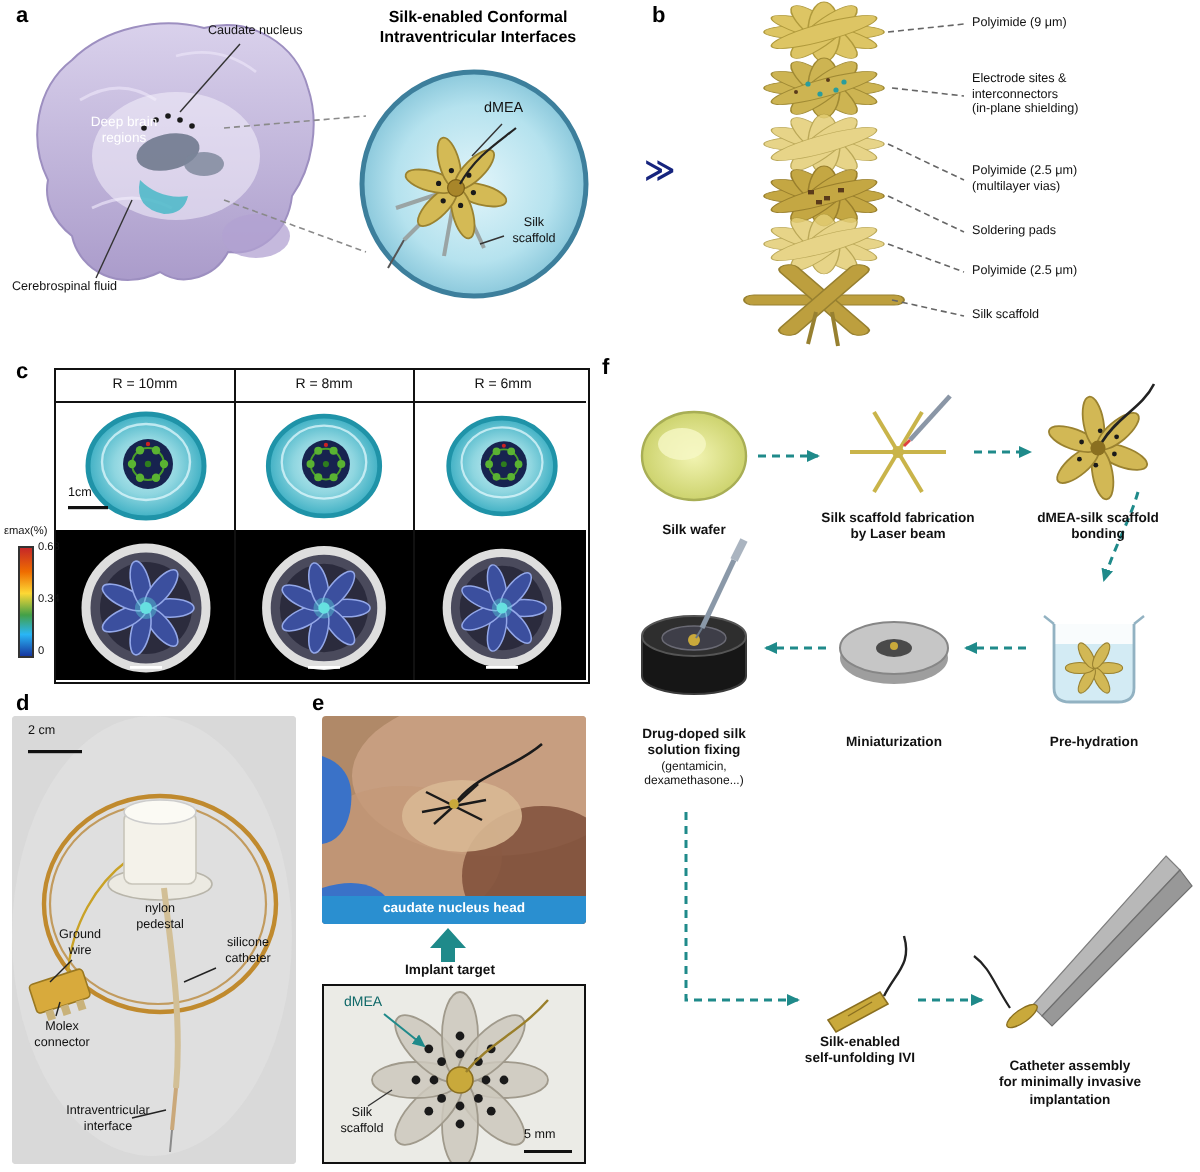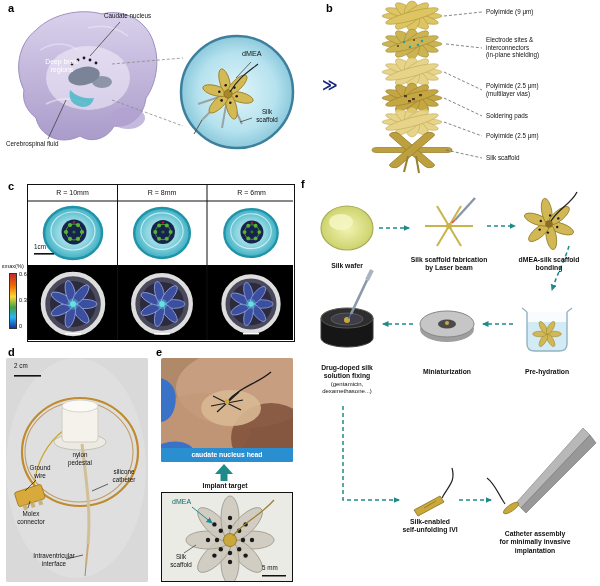--- a/index.html
+++ b/index.html
@@ -160,20 +160,22 @@
               <circle cx="6.4" cy="-6.4" r="1.3"></circle>
           </g>
           <circle r="4.2" fill="#a8862a" stroke="#7a5f18" stroke-width="0.6"></circle>
           <path d="M 2,-2 C 10,-16 20,-22 30,-30" fill="none" stroke="#222" stroke-width="1.1"></path>
         </g>
         <line x1="251" y1="62" x2="236" y2="78" stroke="#333" stroke-width="0.7"></line>
         <line x1="252" y1="118" x2="240" y2="122" stroke="#333" stroke-width="0.7"></line>
       </g>
     </svg>
     <div class="title" style="left:156px;top:4px;width:166px">
+      <div>Silk-enabled Conformal</div>
+      <div>Intraventricular Interfaces</div>
     </div>
     <div class="lbl" style="left:104px;top:12px;width:80px">Caudate nucleus</div>
     <div class="lbl center white bold" style="left:34px;top:58px;width:56px;font-size:6.8px">
       <div>Deep brain</div>
       <div>regions</div>
     </div>
     <div class="lbl" style="left:6px;top:140px">Cerebrospinal fluid</div>
     <div class="lbl bold" style="left:242px;top:50px;font-size:7.2px">dMEA</div>
     <div class="lbl center" style="left:246px;top:108px;width:42px">
       <div>Silk</div>

